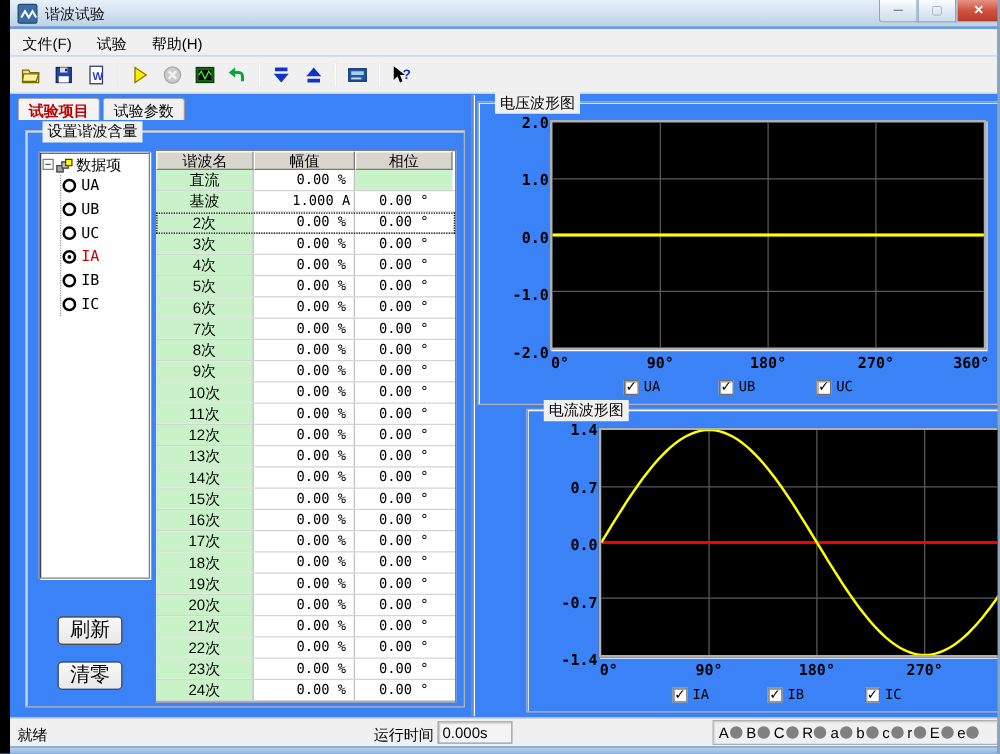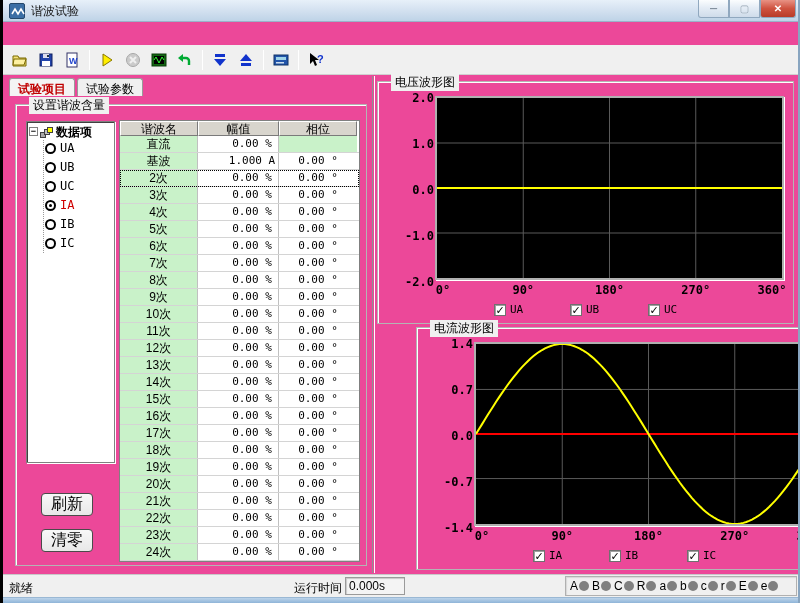--- a/index.html
+++ b/index.html
@@ -1,19 +1,19 @@
 <!DOCTYPE html>
 <html><head>
 <meta charset="utf-8">
 <style>
   * { margin:0; padding:0; box-sizing:border-box; }
   html,body { width:800px; height:603px; font-family:"Liberation Sans",sans-serif; }
   #window {
     position:relative; width:800px; height:603px; overflow:hidden;
-    background:#ec4899; border-left:3px solid #000000; border-right:2px solid #88a5c0;
+    background:#3b82f6; border-left:8px solid #000000; border-right:2px solid #88a5c0;
   }
   
   #titlebar { position:absolute; left:0; top:0; width:100%; height:22px;
     background:linear-gradient(#e7f0f9,#cfdeee 60%,#bed3e7); border-bottom:1px solid #9ab2c9; }
   #app-icon { position:absolute; left:6px; top:3px; width:16px; height:16px;
     background:#3a6ea5; border:1px solid #24476b; border-radius:2px; }
   #app-icon svg { position:absolute; left:1px; top:1px; }
   #title-text { position:absolute; left:28px; top:3px; font-size:12px; color:#111; }
   .cap-btn { position:absolute; top:0; height:18px; border:1px solid #90a8bf; border-top:none;
     background:linear-gradient(#fbfdfe,#e4ecf5 45%,#cfdcea); text-align:center; font-size:10px;
@@ -37,21 +37,21 @@
   #tabs { position:absolute; left:6px; top:78px; height:18px; }
   .tab { display:inline-block; height:18px; padding:2px 8px 0 8px; font-size:12px;
     border:1px solid #9a9a9a; border-bottom:none; border-top-left-radius:3px; border-top-right-radius:3px;
     background:#f0f0f0; margin-right:2px; position:relative; }
   .tab.active { font-weight:bold; z-index:2; background:#f4f4f4; }
   .groupbox { position:absolute; border:1px solid #b4b4b4; box-shadow:inset 1px 1px 0 #fff; }
   .gb-title { position:absolute; top:-8px; left:13px; background:#f0f0f0; padding:0 4px; font-size:12px; }
   #gb-left { left:12px; top:104px; width:352px; height:462px; }
   #tree-panel { position:absolute; left:10px; top:16px; width:89px; height:342px; background:#fff;
     border:1px solid #808080; box-shadow:inset 1px 1px 0 #404040, 1px 1px 0 #fff; overflow:hidden; }
-  .tree-root { position:relative; height:19px; font-size:12px; padding-top:2px; white-space:nowrap;font-weight:bold; }
+  .tree-root { position:relative; height:19px; font-size:12px; padding-top:2px; white-space:nowrap; }
   .tree-item { position:relative; height:19px; font-size:12px; padding-left:18px; white-space:nowrap; }
   .tree-vline { position:absolute; left:16px; top:18px; width:0; height:113px;
     border-left:1px dotted #9a9a9a; }
   .expander { display:inline-block; width:9px; height:9px; border:1px solid #808080; background:#fff;
     font-size:9px; line-height:7px; text-align:center; vertical-align:middle; margin:0 2px 2px 2px; color:#000; }
   .dataitem-icon { display:inline-block; width:13px; height:12px; position:relative; vertical-align:middle; margin-right:3px;}
   .dataitem-icon i { position:absolute; width:6px; height:6px; border:1px solid #404040; }
   .dataitem-icon i:nth-child(1){ left:0; top:5px; background:#a8a8a8;}
   .dataitem-icon i:nth-child(2){ left:4px; top:2px; background:#c0c0c0;}
   .dataitem-icon i:nth-child(3){ left:7px; top:0; background:#ffff00;}
@@ -122,20 +122,21 @@
       <svg width="14" height="14" viewBox="0 0 14 14">
           <polyline points="1,9 4,4 7,9 10,4 13,9" fill="none" stroke="#fff" stroke-width="1.6"></polyline>
         </svg>
     </span>
     <span id="title-text">谐波试验</span>
     <span class="cap-btn" id="btn-min">─</span>
     <span class="cap-btn" id="btn-max">▢</span>
     <span class="cap-btn" id="btn-close">✕</span>
   </div>
 
+  <div id="menubar"><span class="menu-item">文件(F)</span><span class="menu-item">试验</span><span class="menu-item">帮助(H)</span></div>
 
   <div id="toolbar">
       <div class="tb-btn">
         <svg width="16" height="16" viewBox="0 0 16 16">
           <path d="M1,4 h5 l1,2 h7 v8 h-13 z" fill="#f4e27a" stroke="#7a6a00"></path>
           <path d="M2,7 h12 l-2,6 h-11 z" fill="#fdf0a0" stroke="#7a6a00"></path>
         </svg>
       </div>
       <div class="tb-btn">
         <svg width="16" height="16" viewBox="0 0 16 16">

